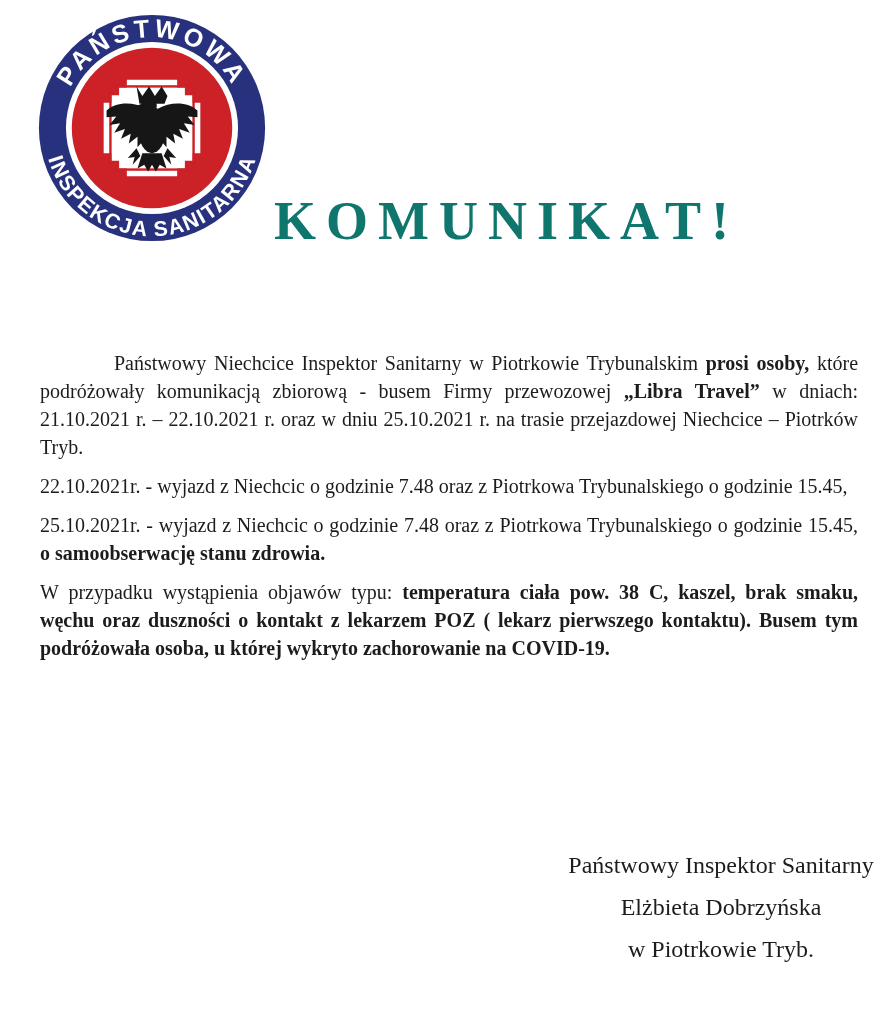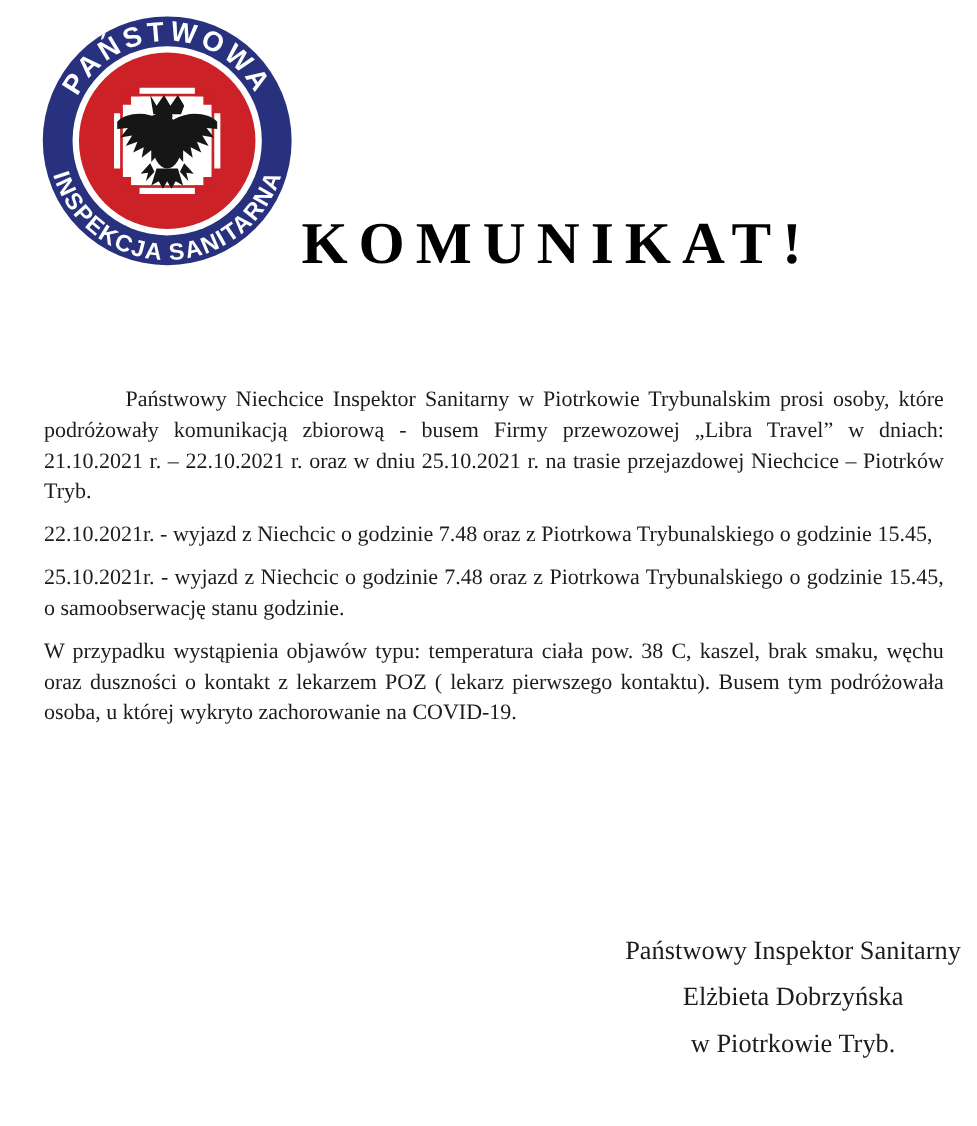--- a/index.html
+++ b/index.html
@@ -32,37 +32,37 @@
   .ring-text-top { font-size: 26px; letter-spacing: 4px; }
   .ring-text-bottom { font-size: 22px; letter-spacing: 1.5px; }
   .title {
     position: absolute;
     left: 274px;
     top: 190px;
     margin: 0;
     font-size: 54px;
     font-weight: bold;
     letter-spacing: 10px;
-    color: #000000;
+    color: #0f766e;
     white-space: nowrap;
   }
   .body-content {
     position: absolute;
     left: 40px;
     right: 30px;
     top: 349px;
   }
   .para {
     margin: 0 0 11px 0;
     font-size: 20px;
     line-height: 28px;
     text-align: justify;
   }
   .para.indent { text-indent: 74px; }
-  .bold { font-weight: normal; }
+  .bold { font-weight: bold; }
   .signature {
     position: absolute;
     left: 556px;
     top: 851px;
     width: 330px;
     text-align: center;
   }
   .signature p {
     margin: 0 0 14px 0;
     font-size: 24px;
@@ -109,21 +109,21 @@
         <textPath href="#arc-bottom" startOffset="50%">INSPEKCJA SANITARNA</textPath>
       </text>
     </svg>
   </div>
 
   <h1 class="title">KOMUNIKAT!</h1>
 
   <div class="body-content">
       <p class="para indent"><span>Państwowy Niechcice Inspektor Sanitarny w Piotrkowie Trybunalskim </span><span class="bold">prosi osoby,</span><span> które podróżowały komunikacją zbiorową - busem Firmy przewozowej </span><span class="bold">„Libra Travel”</span><span> w dniach: 21.10.2021 r. – 22.10.2021 r. oraz w dniu 25.10.2021 r. na trasie przejazdowej Niechcice – Piotrków Tryb.</span></p>
       <p class="para"><span>22.10.2021r. - wyjazd z Niechcic o godzinie 7.48 oraz z Piotrkowa Trybunalskiego o godzinie 15.45,</span></p>
-      <p class="para"><span>25.10.2021r. - wyjazd z Niechcic o godzinie 7.48 oraz z Piotrkowa Trybunalskiego o godzinie 15.45, </span><span class="bold">o samoobserwację stanu godzinie.</span></p>
+      <p class="para"><span>25.10.2021r. - wyjazd z Niechcic o godzinie 7.48 oraz z Piotrkowa Trybunalskiego o godzinie 15.45, </span><span class="bold">o samoobserwację stanu zdrowia.</span></p>
       <p class="para"><span>W przypadku wystąpienia objawów typu: </span><span class="bold">temperatura ciała pow. 38 C, kaszel, brak smaku, węchu oraz duszności o kontakt z lekarzem POZ ( lekarz pierwszego kontaktu). Busem tym podróżowała osoba, u której wykryto zachorowanie na COVID-19.</span></p>
     </div>
 
   <div class="signature">
     <p>Państwowy Inspektor Sanitarny</p>
     <p>Elżbieta Dobrzyńska</p>
     <p>w Piotrkowie Tryb.</p>
   </div>
 
 </div>

